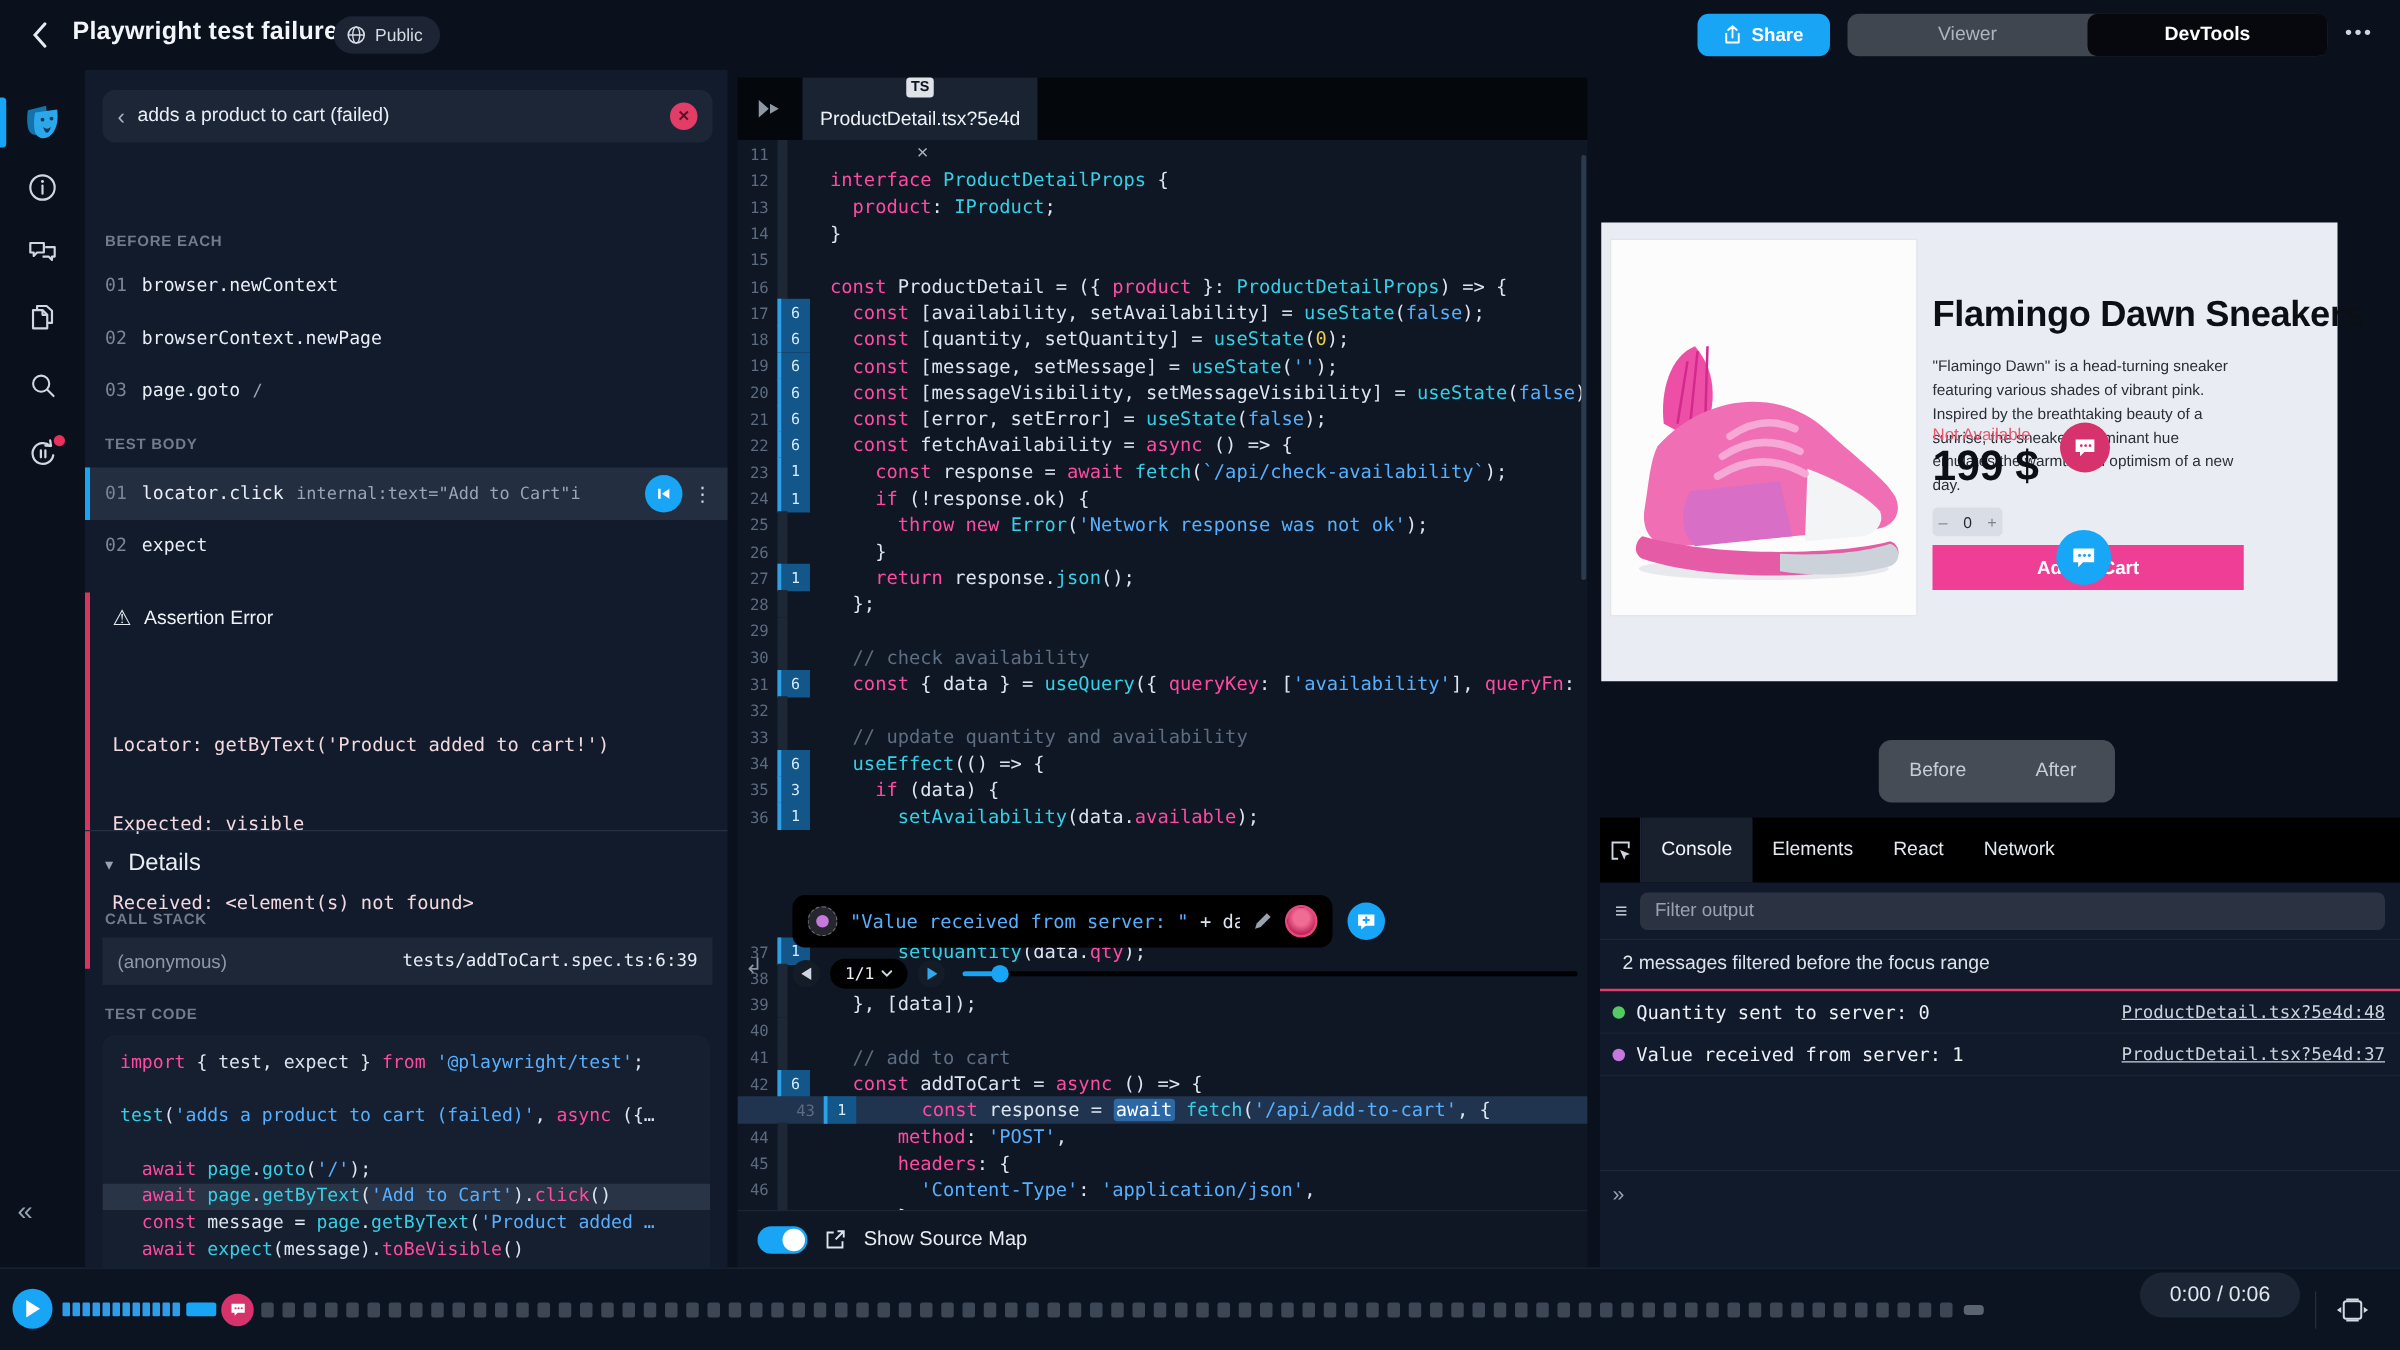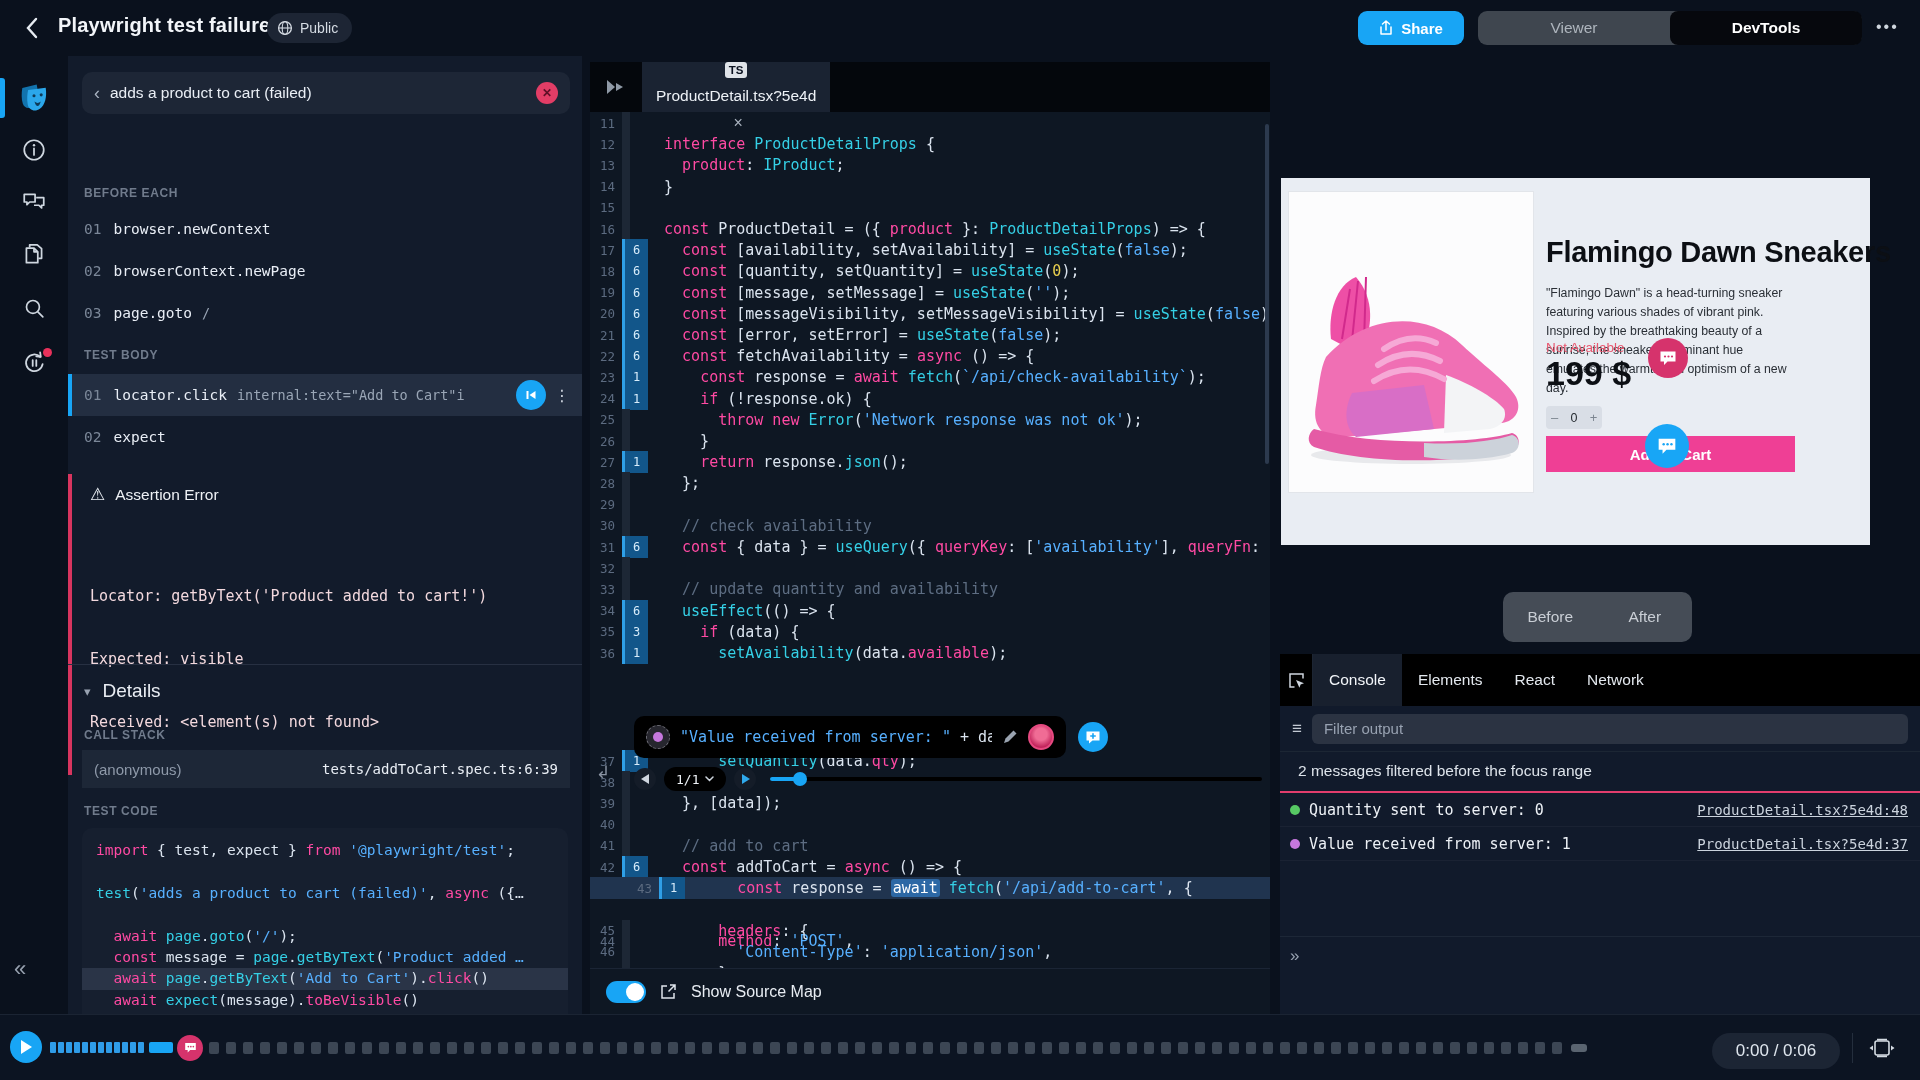--- a/index.html
+++ b/index.html
@@ -143,21 +143,21 @@
 
   
   #playbar { position:absolute; left:0; top:1014px; width:1920px; height:66px; background:#0c1422; border-top:1px solid #1b2433; }
   #pb-play { position:absolute; left:10px; top:16px; width:32px; height:32px; border-radius:50%; background:#18a5f5; display:flex; align-items:center; justify-content:center; cursor:pointer; }
   #pb-strip { position:absolute; left:50px; top:26px; height:13px; display:flex; align-items:center; cursor:pointer; }
   .tickb { width:6px; height:11px; background:#2f9ce8; border-radius:1px; margin-right:2px; flex:none; }
   .tickg { width:10px; height:12px; background:#3c4654; border-radius:2px; margin-right:7px; flex:none; }
   #pb-fill { width:24px; height:11px; background:#18a5f5; border-radius:2px; margin:0 3px; flex:none; }
   #pb-badge { width:26px; height:26px; border-radius:50%; background:#d6336c; display:flex; align-items:center; justify-content:center; margin:0 6px 0 1px; flex:none; z-index:2; }
   #pb-end { width:16px; height:8px; background:#5a6470; border-radius:3px; flex:none; margin-left:2px; }
-  #pb-time { position:absolute; left:1712px; top:18px; width:128px; height:36px; background:#1c2534; border-radius:18px; display:flex; align-items:center; justify-content:center; font-size:17px; color:#dfe6ee; }
+  #pb-time { position:absolute; left:1712px; top:3px; width:128px; height:36px; background:#1c2534; border-radius:18px; display:flex; align-items:center; justify-content:center; font-size:17px; color:#dfe6ee; }
   #pb-sep { position:absolute; left:1852px; top:18px; width:1px; height:30px; background:#242e3d; }
   #pb-fit { position:absolute; left:1862px; top:18px; width:40px; height:30px; display:flex; align-items:center; justify-content:center; cursor:pointer; }
 </style>
 </head>
 <body>
 
 <div id="app">
 
   <div id="topbar">
     <div id="back-btn">
@@ -302,22 +302,22 @@
       <span id="frame-fn">(anonymous)</span>
       <span id="frame-loc">tests/addToCart.spec.ts:6:39</span>
     </div>
     <div class="tp-label" style="top:748px">TEST CODE</div>
     <div id="test-code">
         <div class="tc-line"><span class="tk-k">import </span><span class="tk-v">{ test, expect } </span><span class="tk-k">from </span><span class="tk-s">'@playwright/test'</span><span class="tk-v">;</span></div>
         <div class="tc-line">&nbsp;</div>
         <div class="tc-line"><span class="tk-f">test</span><span class="tk-v">(</span><span class="tk-s">'adds a product to cart (failed)'</span><span class="tk-v">, </span><span class="tk-k">async </span><span class="tk-v">({…</span></div>
         <div class="tc-line">&nbsp;</div>
         <div class="tc-line"><span class="tk-v">  </span><span class="tk-k">await </span><span class="tk-f">page</span><span class="tk-v">.</span><span class="tk-f">goto</span><span class="tk-v">(</span><span class="tk-s">'/'</span><span class="tk-v">);</span></div>
+        <div class="tc-line cur"><span class="tk-v">  </span><span class="tk-k">await </span><span class="tk-f">page</span><span class="tk-v">.</span><span class="tk-f">getByText</span><span class="tk-v">(</span><span class="tk-s">'Add to Cart'</span><span class="tk-v">).</span><span class="tk-k">click</span><span class="tk-v">()</span></div>
         <div class="tc-line"><span class="tk-v">  </span><span class="tk-k">const </span><span class="tk-v">message = </span><span class="tk-f">page</span><span class="tk-v">.</span><span class="tk-f">getByText</span><span class="tk-v">(</span><span class="tk-s">'Product added …</span></div>
-        <div class="tc-line cur"><span class="tk-v">  </span><span class="tk-k">await </span><span class="tk-f">page</span><span class="tk-v">.</span><span class="tk-f">getByText</span><span class="tk-v">(</span><span class="tk-s">'Add to Cart'</span><span class="tk-v">).</span><span class="tk-k">click</span><span class="tk-v">()</span></div>
         <div class="tc-line"><span class="tk-v">  </span><span class="tk-k">await </span><span class="tk-f">expect</span><span class="tk-v">(message).</span><span class="tk-k">toBeVisible</span><span class="tk-v">()</span></div>
         <div class="tc-line">&nbsp;</div>
         <div class="tc-line"><span class="tk-v">});</span></div>
       </div>
   </div>
 
   <div id="editor">
     <div id="ed-tabbar">
       <div id="ed-ffwd">
         <svg width="22" height="20" viewBox="0 0 22 20">
@@ -526,21 +526,21 @@
           <div class="eline" style="top: 744px;">
             <span class="lnum">42</span>
             <span class="lgut badge">6</span>
             <span class="lcode"><span class="tk-v">  </span><span class="tk-k">const </span><span class="tk-v">addToCart = </span><span class="tk-k">async </span><span class="tk-v">() =&gt; {</span></span>
           </div>
           <div class="eline cur" style="top: 765.2px;">
             <span class="lnum">43</span>
             <span class="lgut badge">1</span>
             <span class="lcode"><span class="tk-v">    </span><span class="tk-k">const </span><span class="tk-v">response = </span><span class="tk-h">await</span><span class="tk-v"> </span><span class="tk-f">fetch</span><span class="tk-v">(</span><span class="tk-s">'/api/add-to-cart'</span><span class="tk-v">, {</span></span>
           </div>
-          <div class="eline" style="top: 786.4px; margin-top: 32px;">
+          <div class="eline" style="top: 786.4px;">
             <span class="lnum">44</span>
             <span class="lgut">
               <i class="strip"></i>
             </span>
             <span class="lcode"><span class="tk-v">      </span><span class="tk-d">method</span><span class="tk-v">: </span><span class="tk-s">'POST'</span><span class="tk-v">,</span></span>
           </div>
           <div class="eline" style="top: 807.6px;">
             <span class="lnum">45</span>
             <span class="lgut">
               <i class="strip"></i>

